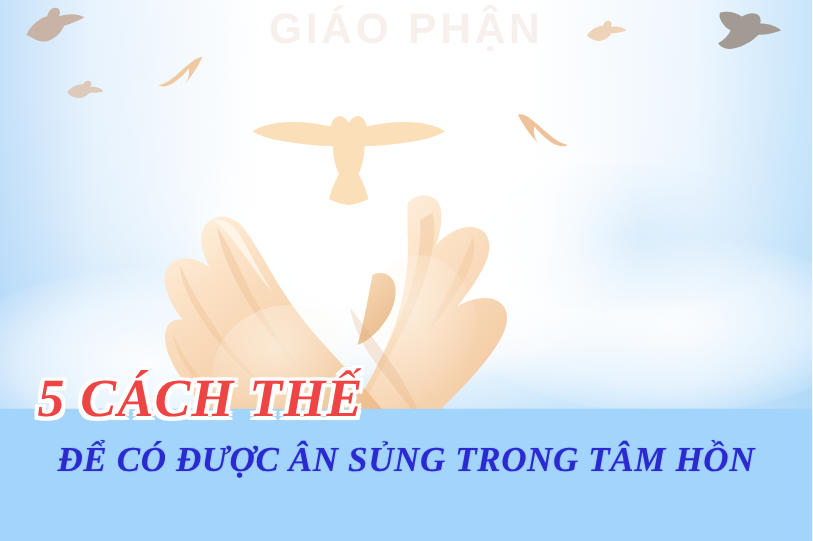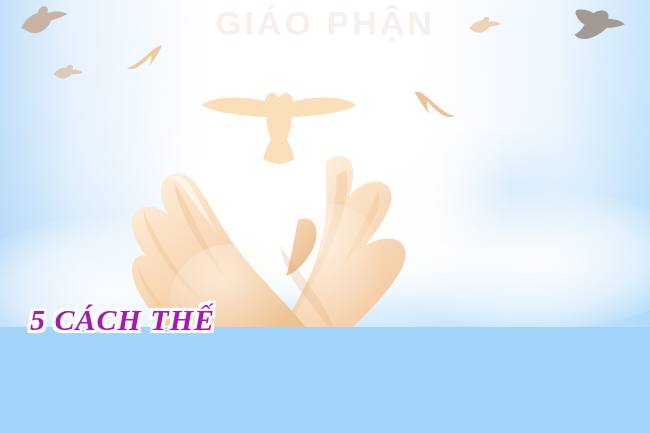--- a/index.html
+++ b/index.html
@@ -112,24 +112,24 @@
   }
 
   
   .headline {
     position: absolute;
     left: 30px;
     top: 296px;
     font-family: "Liberation Serif", serif;
     font-style: italic;
     font-weight: bold;
-    font-size: 30px;
+    font-size: 43px;
     line-height: 48px;
     letter-spacing: 1px;
-    color: #a21caf;
+    color: #ef4444;
     white-space: nowrap;
     text-shadow:
       -2px -2px 0 #fff,  2px -2px 0 #fff,
       -2px  2px 0 #fff,  2px  2px 0 #fff,
       -3px  0   0 #fff,  3px  0   0 #fff,
        0   -3px 0 #fff,  0    3px 0 #fff,
       -3px -3px 0 #fff,  3px -3px 0 #fff,
       -3px  3px 0 #fff,  3px  3px 0 #fff,
        0    0   5px rgba(255,255,255,0.95);
   }
@@ -306,14 +306,15 @@
       </g>
 
       <path d="M150 96 C162 112 176 130 188 148 C198 164 206 180 210 192
                C198 176 184 158 170 140 C158 124 152 108 150 96 Z" fill="#dfa873" opacity="0.25"></path>
     </svg>
   </div>
 
   <div class="banner"></div>
 
   <div class="headline">5 CÁCH THẾ</div>
+  <div class="subheadline">ĐỂ CÓ ĐƯỢC ÂN SỦNG TRONG TÂM HỒN</div>
 
 </div>
 
 </body></html>

